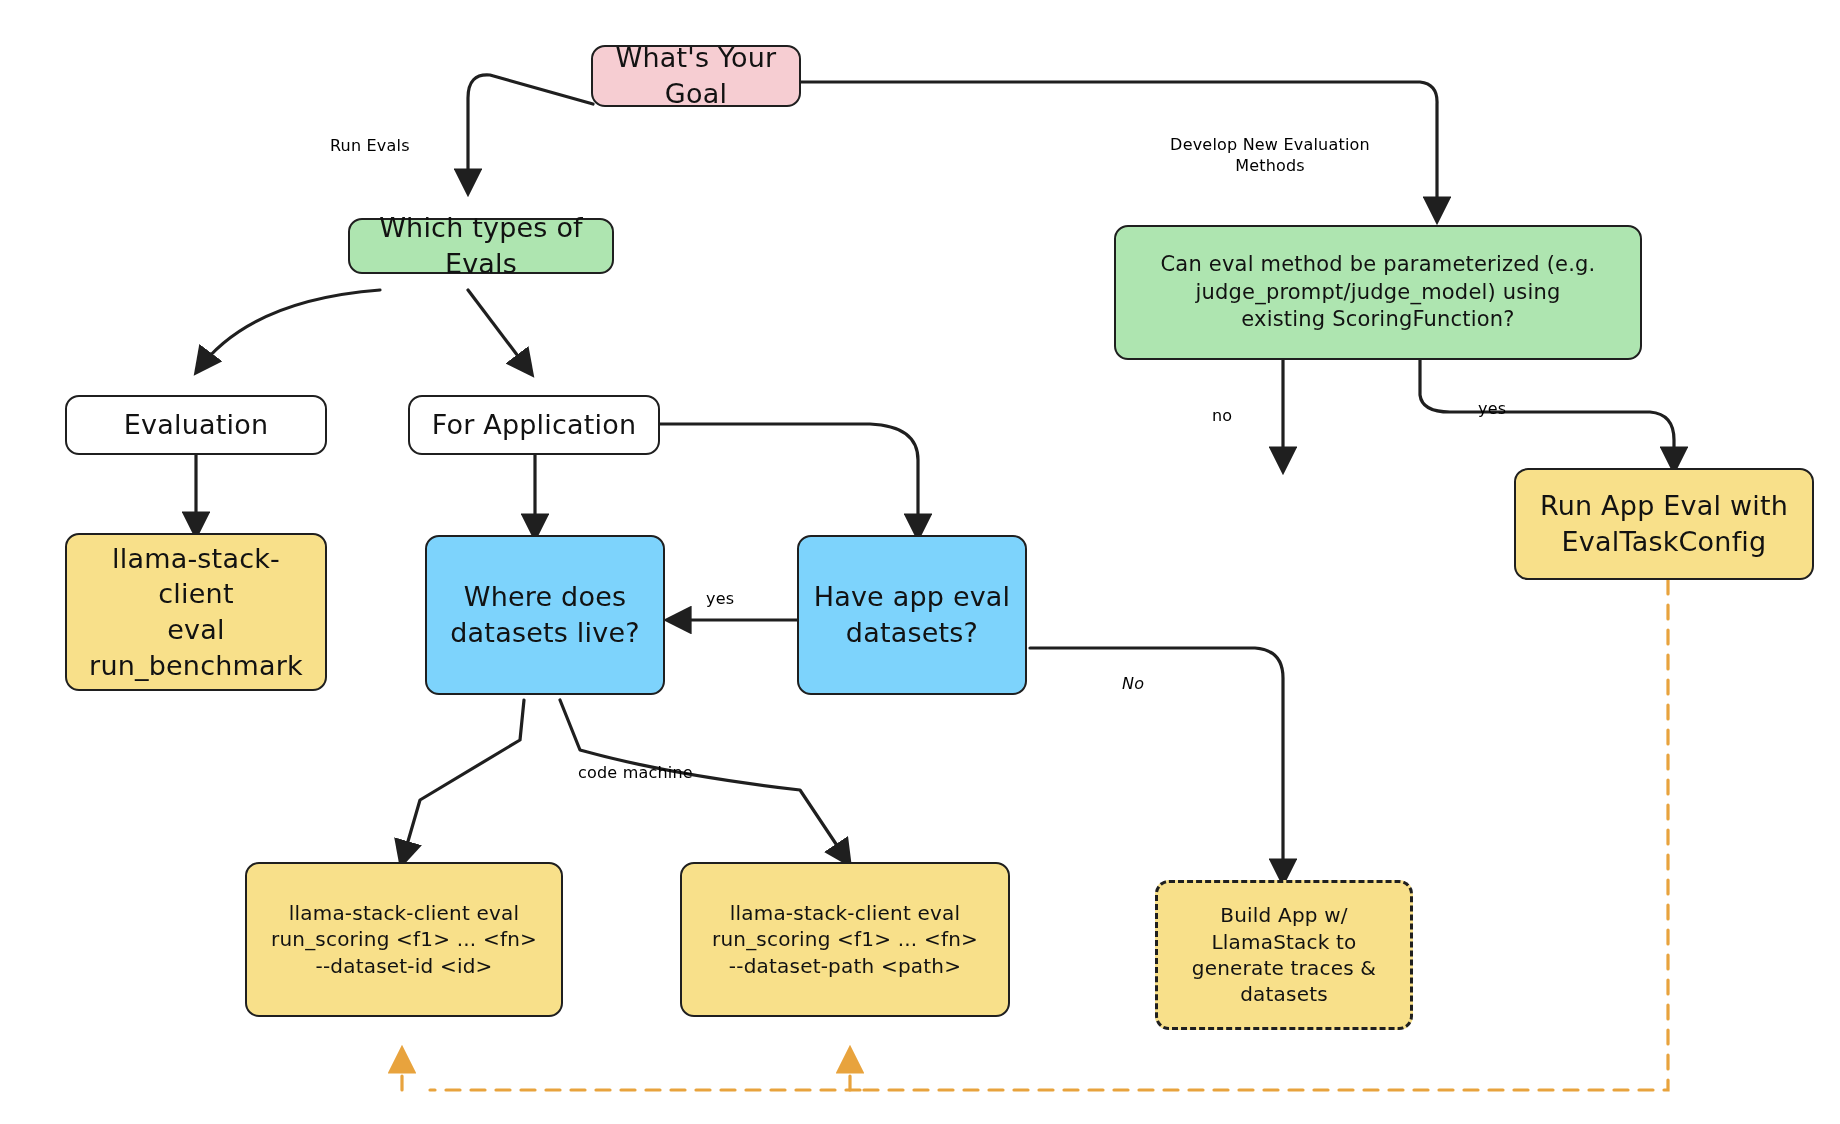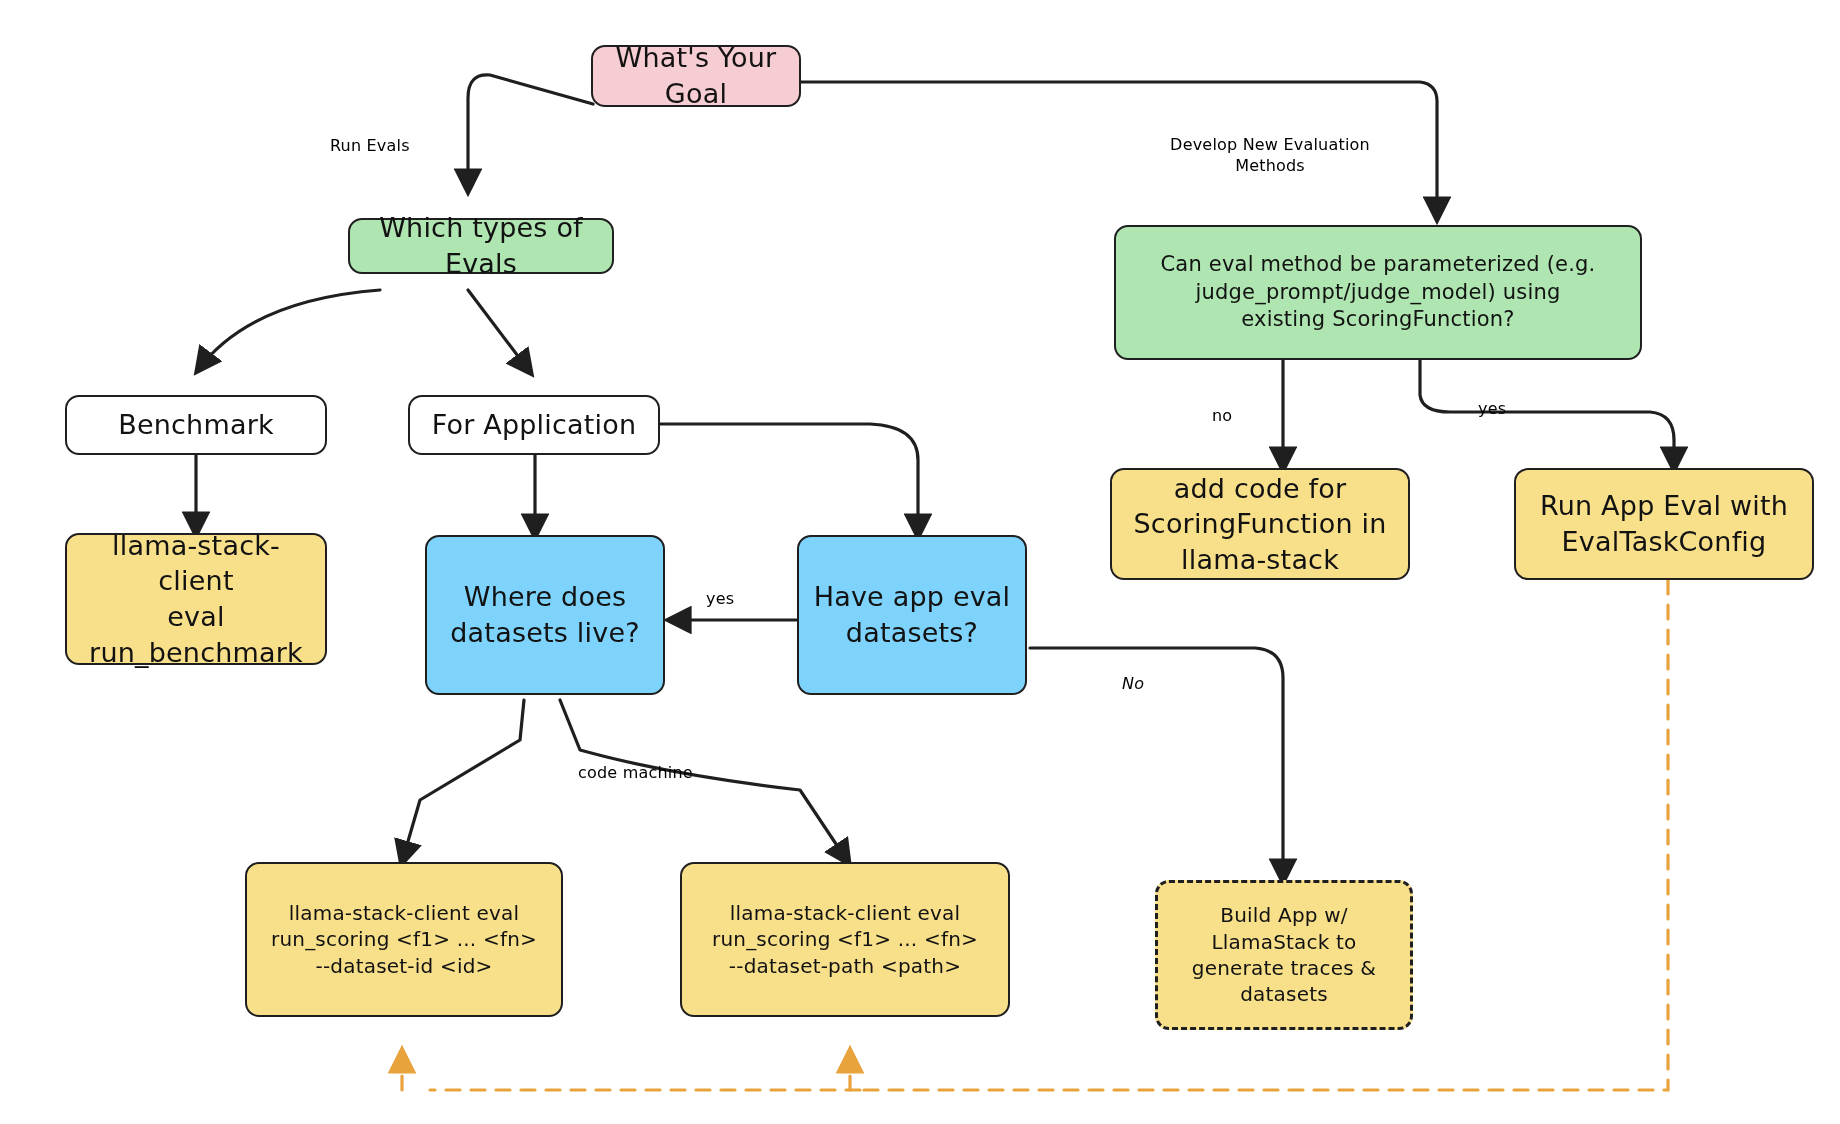--- a/index.html
+++ b/index.html
@@ -123,39 +123,34 @@
 Evals</span>
   </div>
 
   <div class="node n-green" style="left:1114px; top:225px; width:528px; height:135px; font-size:21px;">
     <span>Can eval method be parameterized (e.g.
 judge_prompt/judge_model) using
 existing ScoringFunction?</span>
   </div>
 
   <div class="node n-white" style="left:65px; top:395px; width:262px; height:60px;">
-    <span>Benchmark</span>
+    <span>Evaluation</span>
   </div>
 
   <div class="node n-white" style="left:408px; top:395px; width:252px; height:60px;">
     <span>For Application</span>
   </div>
 
-  <div class="node n-yellow" style="left:1110px; top:468px; width:300px; height:112px;">
-    <span>add code for
-ScoringFunction in
-llama-stack</span>
-  </div>
 
   <div class="node n-yellow" style="left:1514px; top:468px; width:300px; height:112px;">
     <span>Run App Eval with
 EvalTaskConfig</span>
   </div>
 
-  <div class="node n-yellow" style="left:65px; top:533px; width:262px; height:132px;">
+  <div class="node n-yellow" style="left:65px; top:533px; width:262px; height:158px;">
     <span>llama-stack-client
 eval run_benchmark</span>
   </div>
 
   <div class="node n-blue" style="left:425px; top:535px; width:240px; height:160px;">
     <span>Where does
 datasets live?</span>
   </div>
 
   <div class="node n-blue" style="left:797px; top:535px; width:230px; height:160px;">

